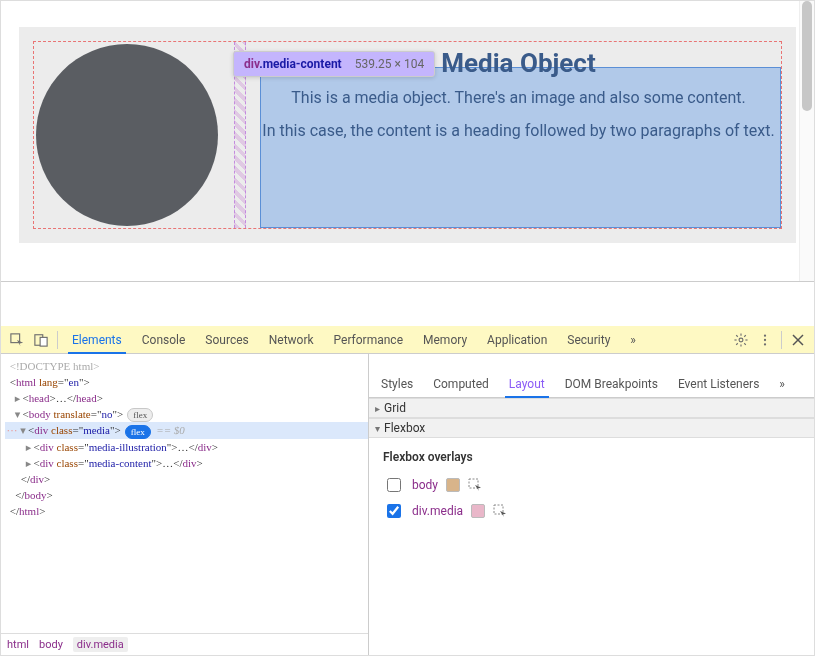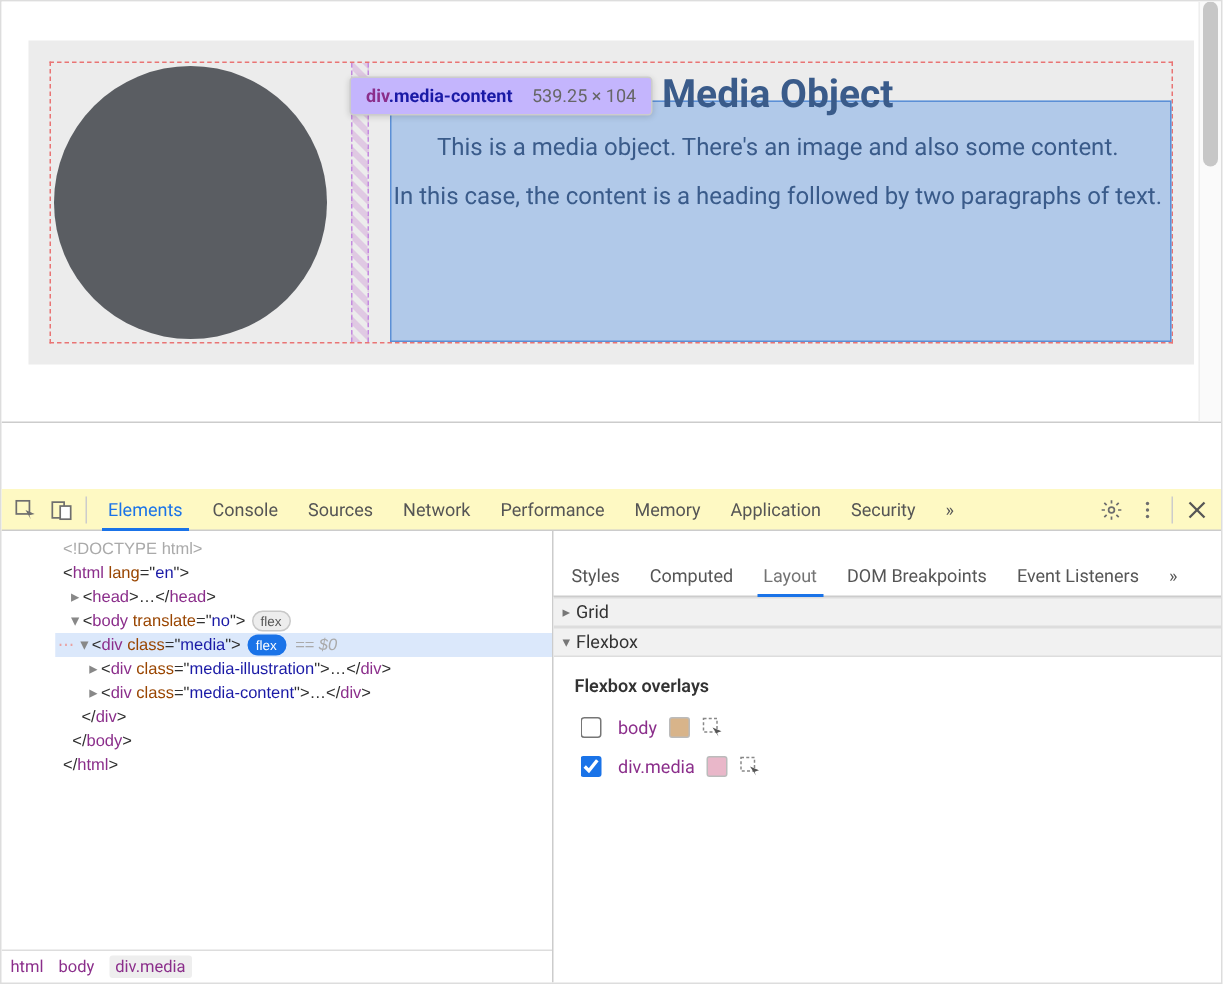--- a/index.html
+++ b/index.html
@@ -34,41 +34,41 @@
   .dt-sep { width:1px; height:18px; background:#ccc; margin:0 4px;}
   .dt-tabs { display:flex; height:100%; }
   .dt-tab { padding:0 10px; display:flex; align-items:center; color:#555; cursor:pointer; font-size:12px; position:relative;}
   .dt-tab.active { color:#1a73e8; }
   .dt-tab.active::after { content:""; position:absolute; left:6px; right:6px; bottom:-1px; height:2px; background:#1a73e8;}
   .dt-toolbar .spacer { flex:1; }
   
   
   .dt-body { flex:1; display:flex; min-height:0; }
   .dom-pane { width:368px; border-right:1px solid #ccc; display:flex; flex-direction:column; min-height:0;}
-  .dom-tree { flex:1; overflow:auto; font-family: Liberation Sans, sans-serif; font-size:11px; line-height:16px; padding:4px 0 4px 4px; color:#303030;margin-left:32px;}
+  .dom-tree { flex:1; overflow:auto; font-family: Liberation Serif, serif; font-size:11px; line-height:16px; padding:4px 0 4px 4px; color:#303030;}
   .dom-tree .tag { color:#8b2e8b; }
   .dom-tree .attr-n { color:#994500; }
   .dom-tree .attr-v { color:#1a1aa6;text-align:center; }
   .dom-tree .tri { display:inline-block; width:10px; color:#888; text-align:center;}
   .dom-tree .row { white-space:pre; padding:0 2px; }
   .dom-tree .row.selected { background:#dbe8fb; }
   .dom-tree .flex-badge { display:inline-block; font-size:9px; background:#ededed; border:1px solid #c8c8c8; border-radius:8px; padding:0 5px; color:#555; margin-left:4px; vertical-align:middle; line-height:12px;}
   .dom-tree .flex-badge.on { background:#1a73e8; border-color:#1a73e8; color:#fff;}
   .dom-tree .sel-marker { color:#aaa; font-style:italic; }
   .dom-tree .gutter-dots { position:absolute; left:0; width:14px; text-align:center; color:#e9a0a0; background:#dbe8fb;}
   .dom-tree .row.selected-wrap { position:relative; }
   
   .breadcrumb { height:22px; border-top:1px solid #ddd; display:flex; align-items:center; padding:0 6px; font-size:11px; gap:10px;}
   .breadcrumb span { color:#8b2e8b; cursor:pointer; }
   .breadcrumb span.current { background:#eee; padding:1px 4px; border-radius:2px; }
   
   .side-pane { flex:1; display:flex; flex-direction:column; min-height:0;margin-top:16px;}
   .side-tabs { height:28px; border-bottom:1px solid #ccc; display:flex; align-items:center; padding:0 2px;}
   .side-tab { padding:0 10px; height:100%; display:flex; align-items:center; color:#555; cursor:pointer; font-size:12px; position:relative;}
-  .side-tab.active { color:#737373;}
+  .side-tab.active { color:#8b5cf6;}
   .side-tab.active::after { content:""; position:absolute; left:6px; right:6px; bottom:-1px; height:2px; background:#1a73e8;}
   
   .side-body { flex:1; overflow:auto; font-size:12px; }
   .section-hdr { background:#f1f1f1; border-top:1px solid #ddd; border-bottom:1px solid #ddd; padding:2px 6px; display:flex; align-items:center; gap:4px; cursor:pointer;}
   .section-hdr .tri { color:#777; font-size:10px;}
   .overlay-list { padding:6px 10px 6px 14px; }
   .overlay-title { font-weight:600; margin:6px 0 8px 0; }
   .overlay-row { display:flex; align-items:center; gap:8px; padding:3px 0;}
   .overlay-row input[type=checkbox]{ width:14px; height:14px; accent-color:#1a73e8;}
   .overlay-name { color:#8b2e8b; }

